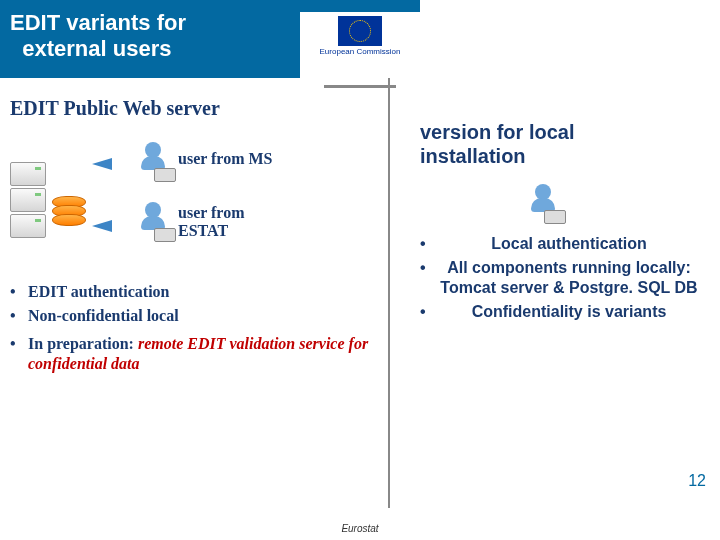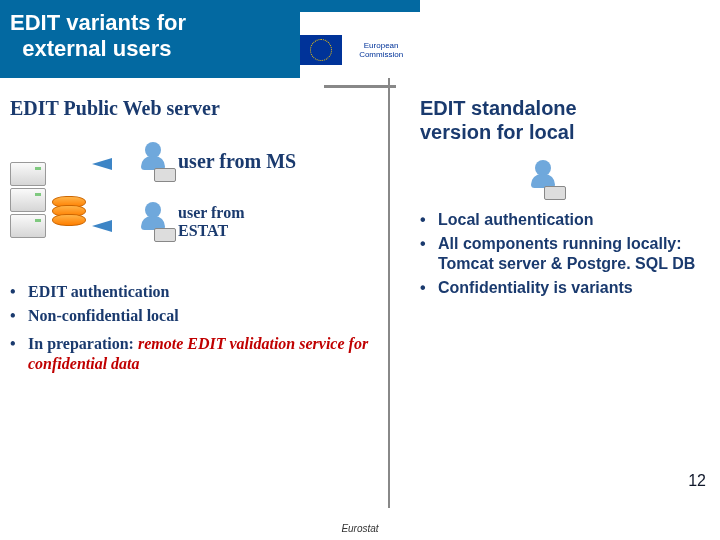--- a/index.html
+++ b/index.html
@@ -25,21 +25,21 @@
     width: 280px;
   }
   .ec-logo {
     position: absolute;
     left: 300px;
     top: 12px;
     width: 120px;
     height: 72px;
     background: #fff;
     display: flex;
-    flex-direction: row;
+    flex-direction: column;
     align-items: center;
     padding-top: 4px;
   }
   .ec-logo .flag {
     width: 44px;
     height: 30px;
     background: #003399;
     position: relative;
     display: flex;
     align-items: center;
@@ -163,21 +163,21 @@
     border-right: 20px solid #3d85c6;
   }
   .ms-user { left: 120px; top: 8px; }
   .ms-arrow { left: 82px; top: 24px; }
   .estat-user { left: 120px; top: 68px; }
   .estat-arrow { left: 82px; top: 86px; }
   .ms-label {
     position: absolute;
     left: 168px;
     top: 16px;
-    font-size: 20px;
+    font-size: 16px;
     font-weight: bold;
     color: #1a3a6e;
   }
   .estat-label {
     position: absolute;
     left: 168px;
     top: 70px;
     font-size: 16px;
     font-weight: bold;
     color: #1a3a6e;
@@ -207,21 +207,21 @@
   .prep-block {
     margin-top: 18px;
   }
   .red-em { color: #c00000; font-style: italic; }
   .right-user {
     position: relative;
     margin: 16px 0 10px 100px;
     width: 46px;
     height: 40px;
   }
-  .right-bullets { margin-top: 8px; }
+  .right-bullets { margin-top: 8px; text-align: center; }
   .divider {
     position: absolute;
     left: 388px;
     top: 0;
     width: 2px;
     height: 430px;
     background: #888;
   }
   .header-right {
     position: absolute;
@@ -238,21 +238,21 @@
     text-align: center;
     font-size: 10px;
     font-style: italic;
     color: #333;
   }
   .page-num {
     position: absolute;
     right: 14px;
     bottom: 50px;
     font-size: 16px;
-    color: #0f172a;
+    color: #0369a1;
   }
 </style>
 </head>
 <body>
 
 <div class="header">
   <div class="title">
     <span>EDIT variants for</span><br>
     &nbsp;&nbsp;<span>external users</span>
   </div>
@@ -310,22 +310,23 @@
 
     <ul class="bullets prep-block">
       <li>
         <span>In preparation: </span><span class="red-em">remote EDIT validation service for confidential data</span>
       </li>
     </ul>
   </div>
 
   <div class="right-col">
     <div class="subhead">
-      <span>EDIT standalone</span><br>
+      <br>
       <span>version for local</span><br>
+      <span>installation</span>
     </div>
 
     <div class="user-icon right-user">
       <div class="head"></div>
         <div class="body"></div>
         <div class="laptop"></div>
     </div>
 
     <ul class="bullets right-bullets">
       <li>Local authentication</li>

